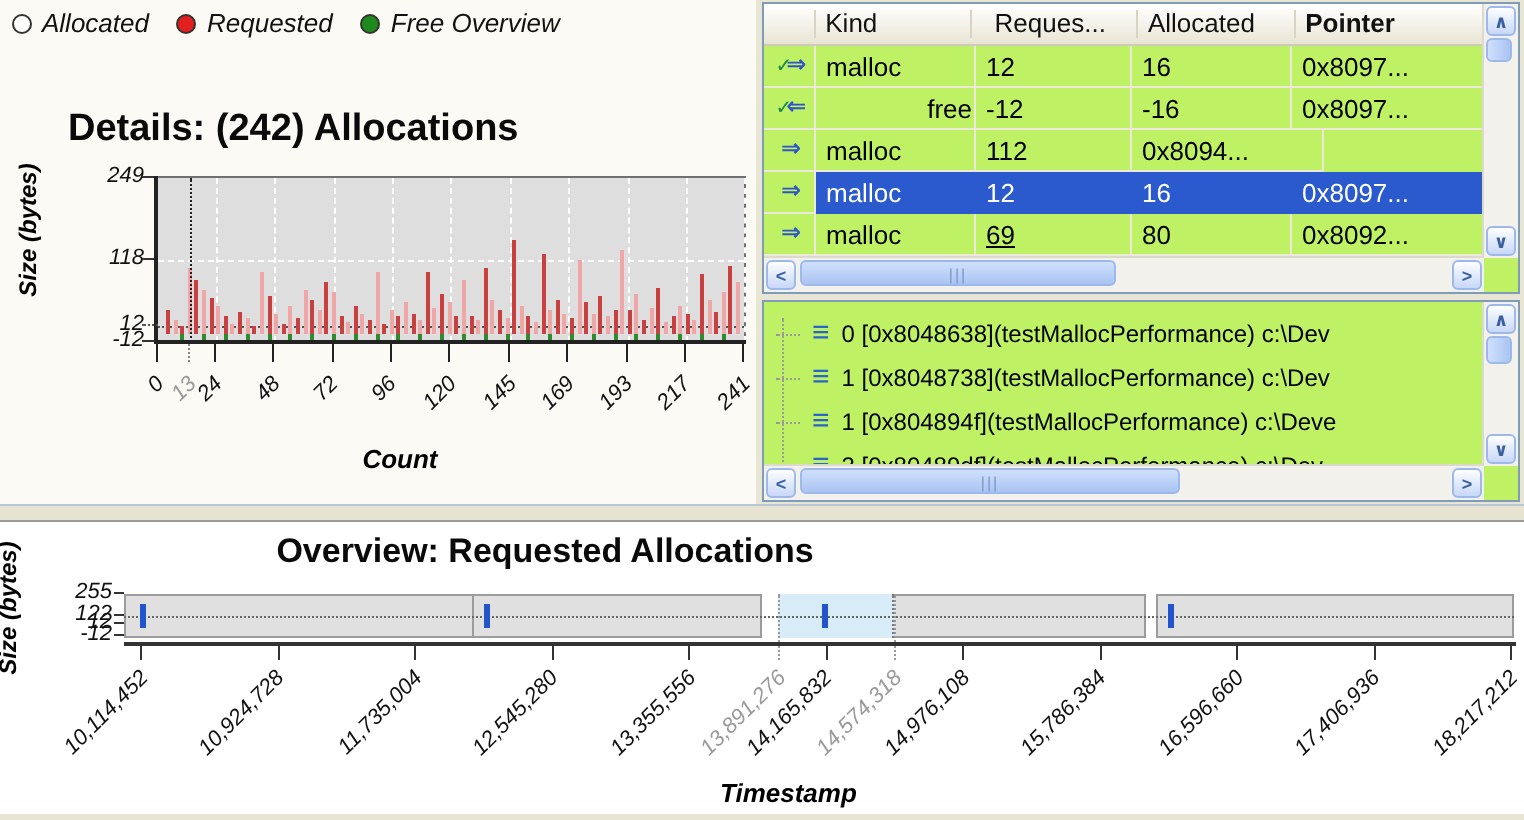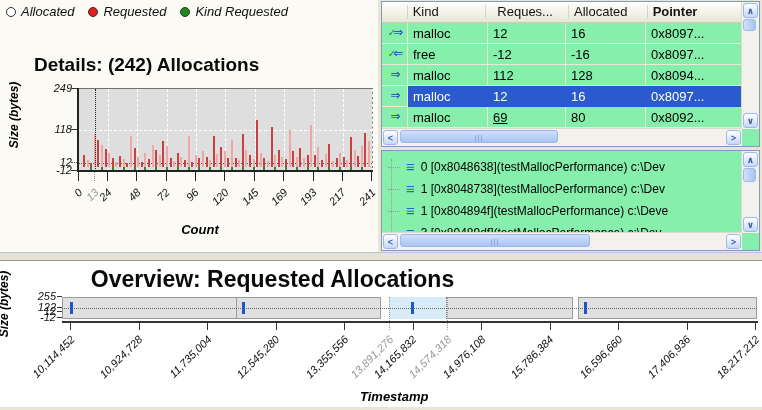--- a/index.html
+++ b/index.html
@@ -27,21 +27,21 @@
   .ytick-dash{position:absolute;height:1px;background:#333;width:6px;}
   .xtick{position:absolute;width:1px;height:9px;background:#222;top:172px;}
   .xtick.gray{background:none;border-left:1px dotted #888;}
   .xtick-lbl{position:absolute;top:184px;font-size:11px;font-style:italic;color:#111;
     transform-origin:100% 0;transform:rotate(-45deg);white-space:nowrap;}
   .xtick-lbl.gray{color:#999;}
   .dt-xlabel{position:absolute;left:130px;top:222px;width:140px;text-align:center;
     font-size:13px;font-style:italic;font-weight:bold;}
   
   .right-pane{position:absolute;left:379px;top:0;width:383px;height:252px;background:#e9e5d5;}
-  .panel{position:absolute;background:#86efac;border:1px solid #7f9db9;box-sizing:border-box;overflow:hidden;}
+  .panel{position:absolute;background:#bef264;border:1px solid #7f9db9;box-sizing:border-box;overflow:hidden;}
   .table-panel{left:2px;top:1px;width:379px;height:146px;}
   .stack-panel{left:2px;top:150px;width:379px;height:101px;}
   .tbl-header{display:flex;height:20px;background:linear-gradient(#ffffff,#e9e5d4);
     border-bottom:1px solid #cfcbbb;width:360px;}
   .hcell{font-size:13px;color:#111;padding:2px 1px 0 5px;box-sizing:border-box;position:relative;white-space:nowrap;overflow:hidden;}
   .hcell::after{content:"";position:absolute;right:0;top:3px;bottom:3px;width:1px;background:#d8d4c4;}
   .trow{display:flex;height:21px;width:360px;}
   .cell{font-size:13px;color:#000;padding:3px 1px 0 5px;box-sizing:border-box;
     border-right:1px solid #ece8da;border-bottom:1px solid #ece8da;white-space:nowrap;overflow:hidden;}
   .icon-cell{padding:1px 0 0 2px;text-align:center;}
@@ -58,21 +58,21 @@
     background:linear-gradient(90deg,#cfe0fc,#aac4f2);box-sizing:border-box;}
   .sb-thumb.h{background:linear-gradient(#cfe0fc,#aac4f2);color:#7a97cc;font-size:8px;text-align:center;line-height:13px;letter-spacing:1px;}
   .stack-item{position:absolute;left:6px;height:20px;display:flex;align-items:center;gap:6px;white-space:nowrap;font-size:12px;color:#000;}
   .tree-dots{width:12px;border-top:1px dotted #9a9a9a;}
   .stack-icon{color:#2a66c8;font-weight:bold;font-size:15px;line-height:10px;}
   .tree-vline{position:absolute;left:9px;top:8px;width:0;border-left:1px dotted #9a9a9a;}
   
   .strip{position:absolute;left:0;top:252px;width:762px;height:8px;background:#e7e3d3;border-top:1px solid #b9c6d6;}
   
   .overview{position:absolute;left:0;top:260px;width:762px;height:146px;background:#ffffff;border-top:1px solid #9a9a9a;overflow:hidden;}
-  .ov-title{position:absolute;left:0;top:5px;width:545px;text-align:center;font-size:23px;font-weight:bold;color:#0a0a0a;}
+  .ov-title{position:absolute;left:0;top:5px;width:545px;text-align:center;font-size:17px;font-weight:bold;color:#0a0a0a;}
   .ov-ylabel{position:absolute;left:-34px;top:36px;width:76px;text-align:center;
     font-size:12px;font-style:italic;font-weight:bold;transform:rotate(-90deg);}
   .ov-ytick{position:absolute;font-size:11px;font-style:italic;text-align:right;width:30px;color:#111;}
   .ov-band{position:absolute;left:62px;top:36px;width:695px;height:22px;}
   .ov-seg{position:absolute;top:0;height:22px;background:#e0e0e0;border:1px solid #9c9c9c;box-sizing:border-box;}
   .ov-selseg{position:absolute;top:0;height:22px;background:#d8ecf8;border-left:1px dotted #777;border-right:1px dotted #777;box-sizing:border-box;}
   .ov-midline{position:absolute;left:0;right:0;top:11px;height:0;border-top:1px dotted #666;}
   .ov-marker{position:absolute;top:5px;width:3px;height:12px;background:#2255cc;}
   .ov-axis{position:absolute;left:62px;top:60px;width:696px;height:2px;background:#333;}
   .ov-tick{position:absolute;top:62px;width:1px;height:7px;background:#333;}
@@ -92,21 +92,21 @@
         <div class="legend-item">
           <div class="legend-dot" style="background: rgb(255, 255, 255);"></div>
           <div>Allocated</div>
         </div>
         <div class="legend-item">
           <div class="legend-dot" style="background: rgb(227, 30, 30);"></div>
           <div>Requested</div>
         </div>
         <div class="legend-item">
           <div class="legend-dot" style="background: rgb(30, 138, 30);"></div>
-          <div>Kind Requested</div>
+          <div>Free Overview</div>
         </div>
       </div>
     <div class="dt-title">Details: (242) Allocations</div>
     <div class="dt-ylabel">Size (bytes)</div>
     <div class="dt-plot" id="dtPlot">
         <div class="grid-v" style="left: 29.1784px;"></div>
         <div class="grid-v" style="left: 58.3568px;"></div>
         <div class="grid-v" style="left: 87.5353px;"></div>
         <div class="grid-v" style="left: 116.714px;"></div>
         <div class="grid-v" style="left: 145.892px;"></div>
@@ -277,30 +277,29 @@
       <div id="tblBody">
           <div class="trow">
             <div class="cell icon-cell" style="width: 26px;"><span class="chk">✓</span><span class="arr">⇒</span></div>
             <div class="cell" style="width: 80px;">malloc</div>
             <div class="cell" style="width: 78px;">12</div>
             <div class="cell" style="width: 80px;">16</div>
             <div class="cell" style="width: 96px;">0x8097...</div>
           </div>
           <div class="trow">
             <div class="cell icon-cell" style="width: 26px;"><span class="chk">✓</span><span class="arr">⇐</span></div>
-            <div class="cell" style="width: 80px;">free</div>
+            <div class="cell" style="width: 80px; text-align: right;">free</div>
             <div class="cell" style="width: 78px;">-12</div>
             <div class="cell" style="width: 80px;">-16</div>
             <div class="cell" style="width: 96px;">0x8097...</div>
           </div>
           <div class="trow">
             <div class="cell icon-cell" style="width: 26px;"><span class="arr">⇒</span></div>
             <div class="cell" style="width: 80px;">malloc</div>
             <div class="cell" style="width: 78px;">112</div>
-            <div class="cell" style="width: 80px;">128</div>
             <div class="cell" style="width: 96px;">0x8094...</div>
           </div>
           <div class="trow sel">
             <div class="cell icon-cell" style="width: 26px;"><span class="arr">⇒</span></div>
             <div class="cell" style="width: 80px;">malloc</div>
             <div class="cell" style="width: 78px;">12</div>
             <div class="cell" style="width: 80px;">16</div>
             <div class="cell" style="width: 96px;">0x8097...</div>
           </div>
           <div class="trow">

